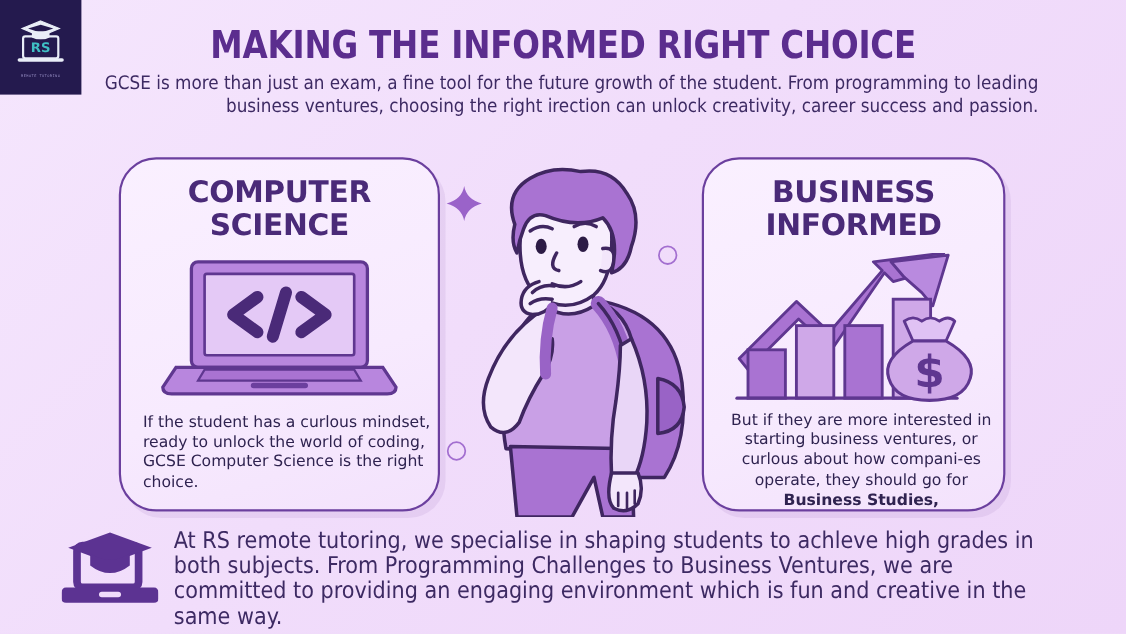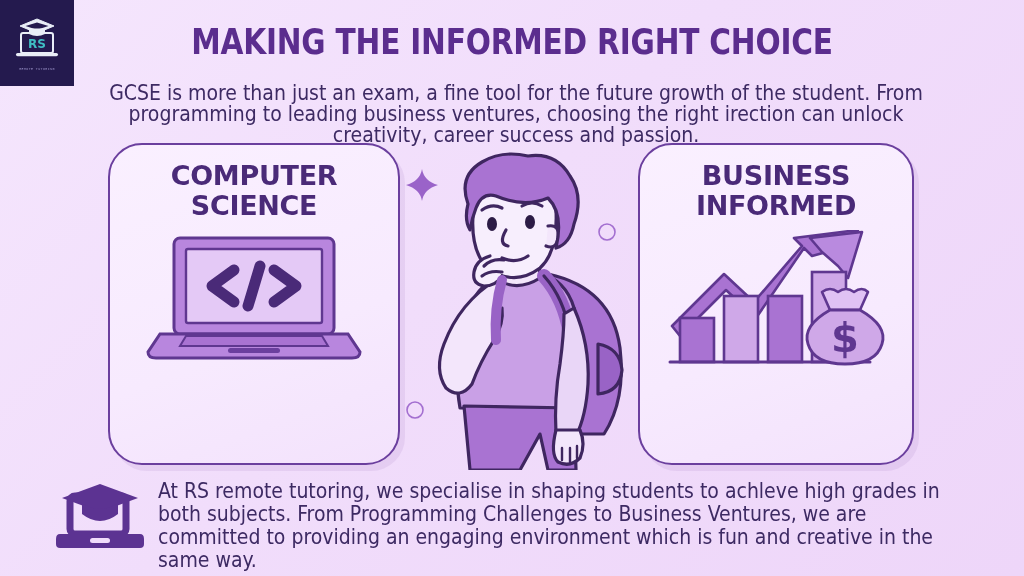--- a/index.html
+++ b/index.html
@@ -54,23 +54,23 @@
     letter-spacing: -0.2px;
     color: #5b2d8e;
     font-family: "DejaVu Sans", sans-serif;
     font-stretch: condensed;
     transform: scaleX(0.94);
   }
   .subtitle {
     position: absolute;
     left: 88px;
     width: 856px;
-    top: 83px;
-    text-align: center;
-    font-size: 21px;
+    top: 66px;
+    text-align: right;
+    font-size: 17px;
     line-height: 21px;
     color: #3d2a63;
     font-family: "DejaVu Sans", sans-serif;
     font-stretch: condensed;
   }
 
   
   .card {
     position: absolute;
     top: 143px;
@@ -232,20 +232,21 @@
           <polyline points="92,36 70,52 92,68"></polyline>
           <polyline points="132,36 154,52 132,68"></polyline>
           <line x1="118" y1="32" x2="106" y2="72"></line>
         </g>
 
         <path d="M18 100 H206 L218 118 Q218 124 210 124 H14 Q6 124 6 118 Z" fill="#b886de" stroke="#5f3790" stroke-width="3"></path>
         <path d="M44 102 H180 L186 112 H38 Z" fill="#a973d2" stroke="#5f3790" stroke-width="2"></path>
         <rect x="86" y="114" width="52" height="5" rx="2.5" fill="#6b3f9e"></rect>
       </svg>
     </div>
+    <div class="card-body">If the student has a curlous mindset, ready to unlock the world of coding, GCSE Computer Science is the right choice.</div>
   </div>
 
   <div class="card right">
     <div class="card-title">BUSINESS INFORMED</div>
     <div class="card-art">
       <svg width="228" height="136" viewBox="0 0 228 136">
 
         <g stroke="#5f3790" stroke-width="2.6" fill="#a973d2" stroke-linejoin="round">
           <path d="M10 96 L62 44 L92 72 L140 16 L132 8 L196 0 L186 16 L150 26 L142 18 L94 88 L64 60 L18 106 Z"></path>
         </g>
@@ -260,20 +261,23 @@
           <rect x="150" y="42" width="34" height="90" fill="#cfa8e8"></rect>
         </g>
         <line x1="8" y1="132" x2="208" y2="132" stroke="#5f3790" stroke-width="3" stroke-linecap="round"></line>
 
         <g>
           <path d="M160 62 Q168 56 176 62 Q184 56 192 62 Q200 56 206 62 L198 80 H168 Z" fill="#e0c2f4" stroke="#5f3790" stroke-width="2.6" stroke-linejoin="round"></path>
           <path d="M168 80 Q140 96 146 114 Q152 134 183 134 Q214 134 220 114 Q226 96 198 80 Z" fill="#cfa8e8" stroke="#5f3790" stroke-width="2.8"></path>
           <text x="183" y="122" text-anchor="middle" font-family="DejaVu Sans, sans-serif" font-size="40" font-weight="bold" fill="#5f3790">$</text>
         </g>
       </svg>
+    </div>
+    <div class="card-body">
+      <span>But if they are more interested in starting business ventures, or curlous about how compani-es operate, they should go for </span><span class="emph">Business Studies,</span>
     </div>
   </div>
 
   <svg class="student" viewBox="0 0 246 322">
     <g stroke="#3f2660" stroke-width="3.2" stroke-linejoin="round" stroke-linecap="round">
 
       <path d="M150 126 Q214 140 222 200 Q228 252 206 286 L150 286 Z" fill="#a973d2"></path>
       <path d="M200 196 Q222 200 224 222 Q222 244 200 246 Z" fill="#9963c6"></path>
 
       <path d="M98 130 Q72 142 62 186 Q56 226 62 260 L176 262 Q186 200 176 160 Q168 132 140 124

